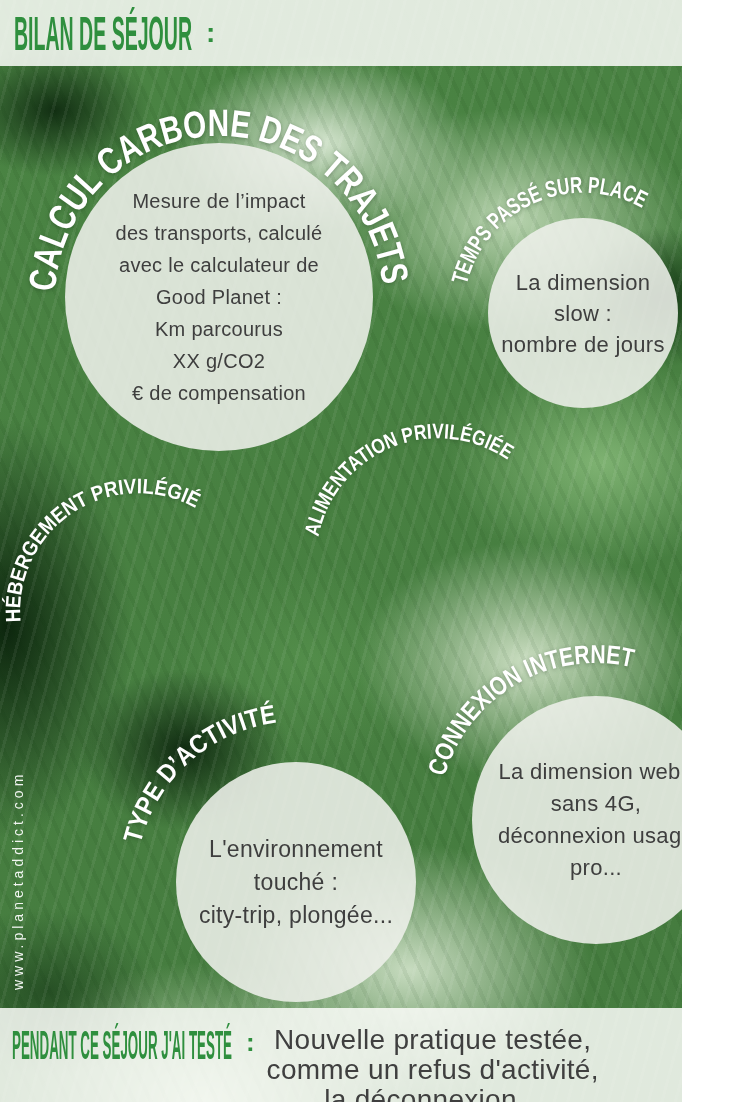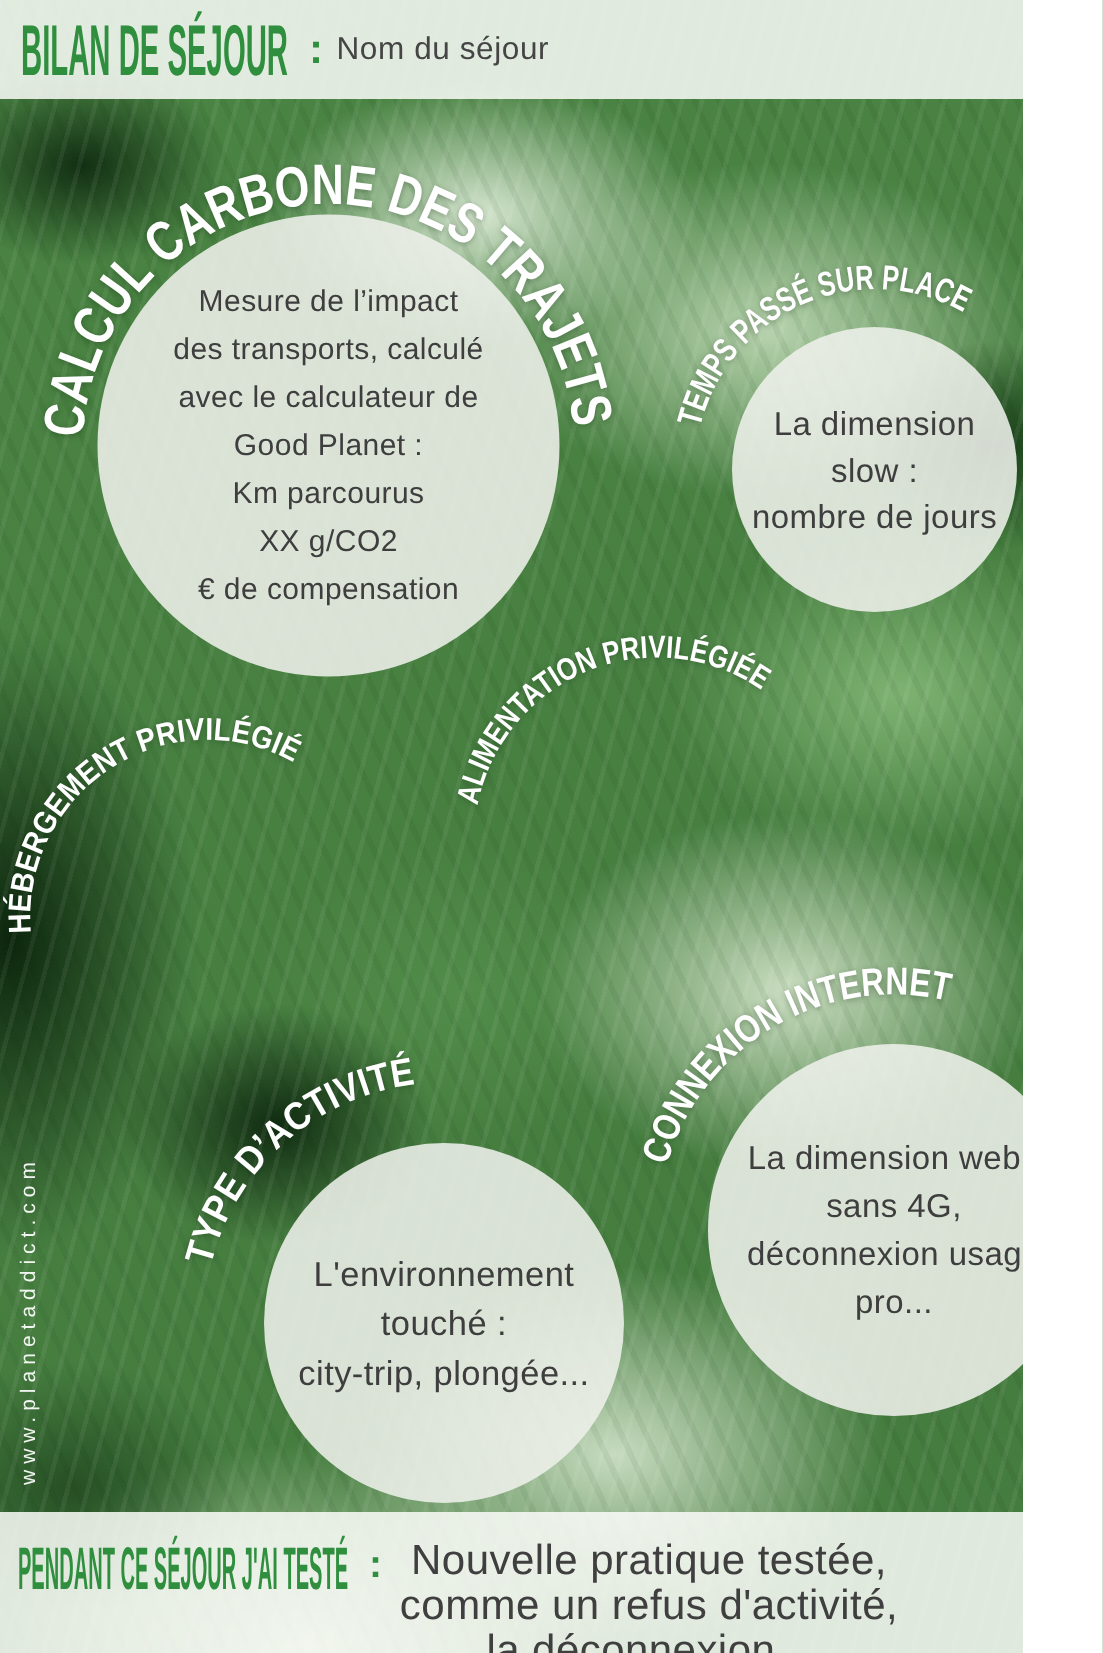--- a/index.html
+++ b/index.html
@@ -108,21 +108,20 @@
 <body>
 
 <div class="poster">
   <div class="bg"></div>
 
   <header class="topbar">
     <svg class="brand-svg" width="188" height="54">
       <text class="green-text" x="2" y="44" font-size="48" textLength="178" lengthAdjust="spacingAndGlyphs">BILAN DE SÉJOUR</text>
     </svg>
     <span class="brand-colon">:</span>
-    <span class="subtitle">Nom du séjour</span>
   </header>
 
 
   <div class="bubble b0">
     <p>Mesure de l’impact
 des transports, calculé
 avec le calculateur de
 Good Planet :
 Km parcourus
 XX g/CO2

